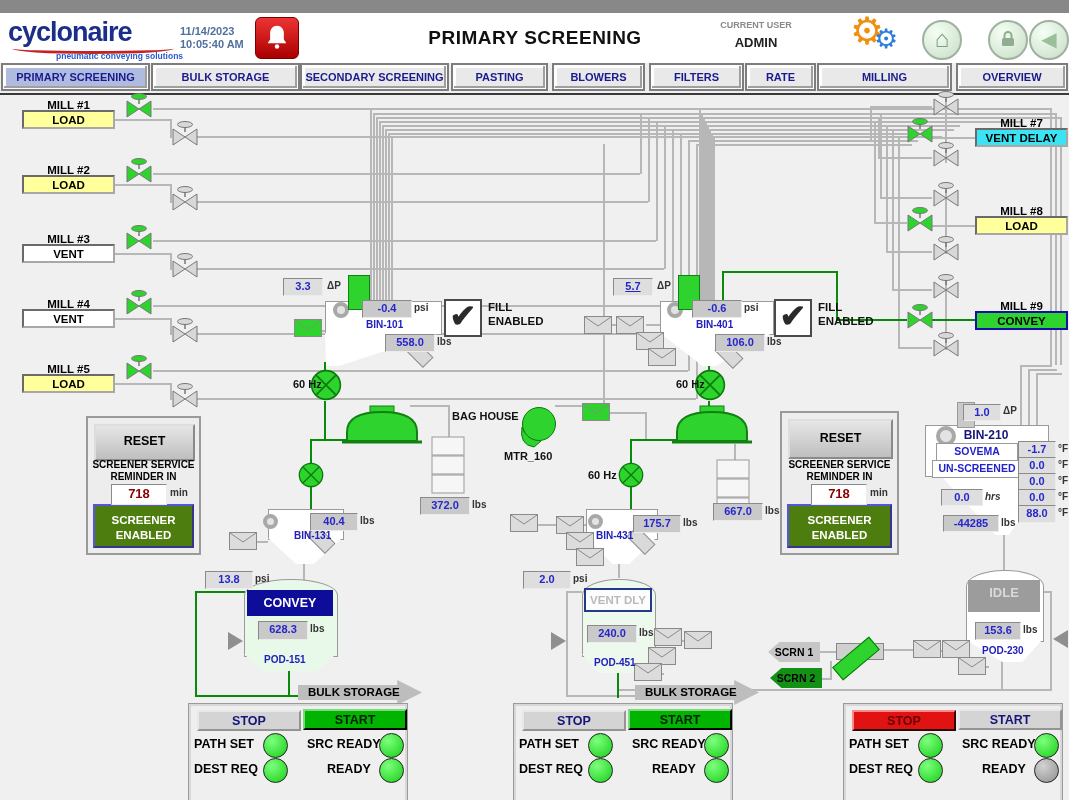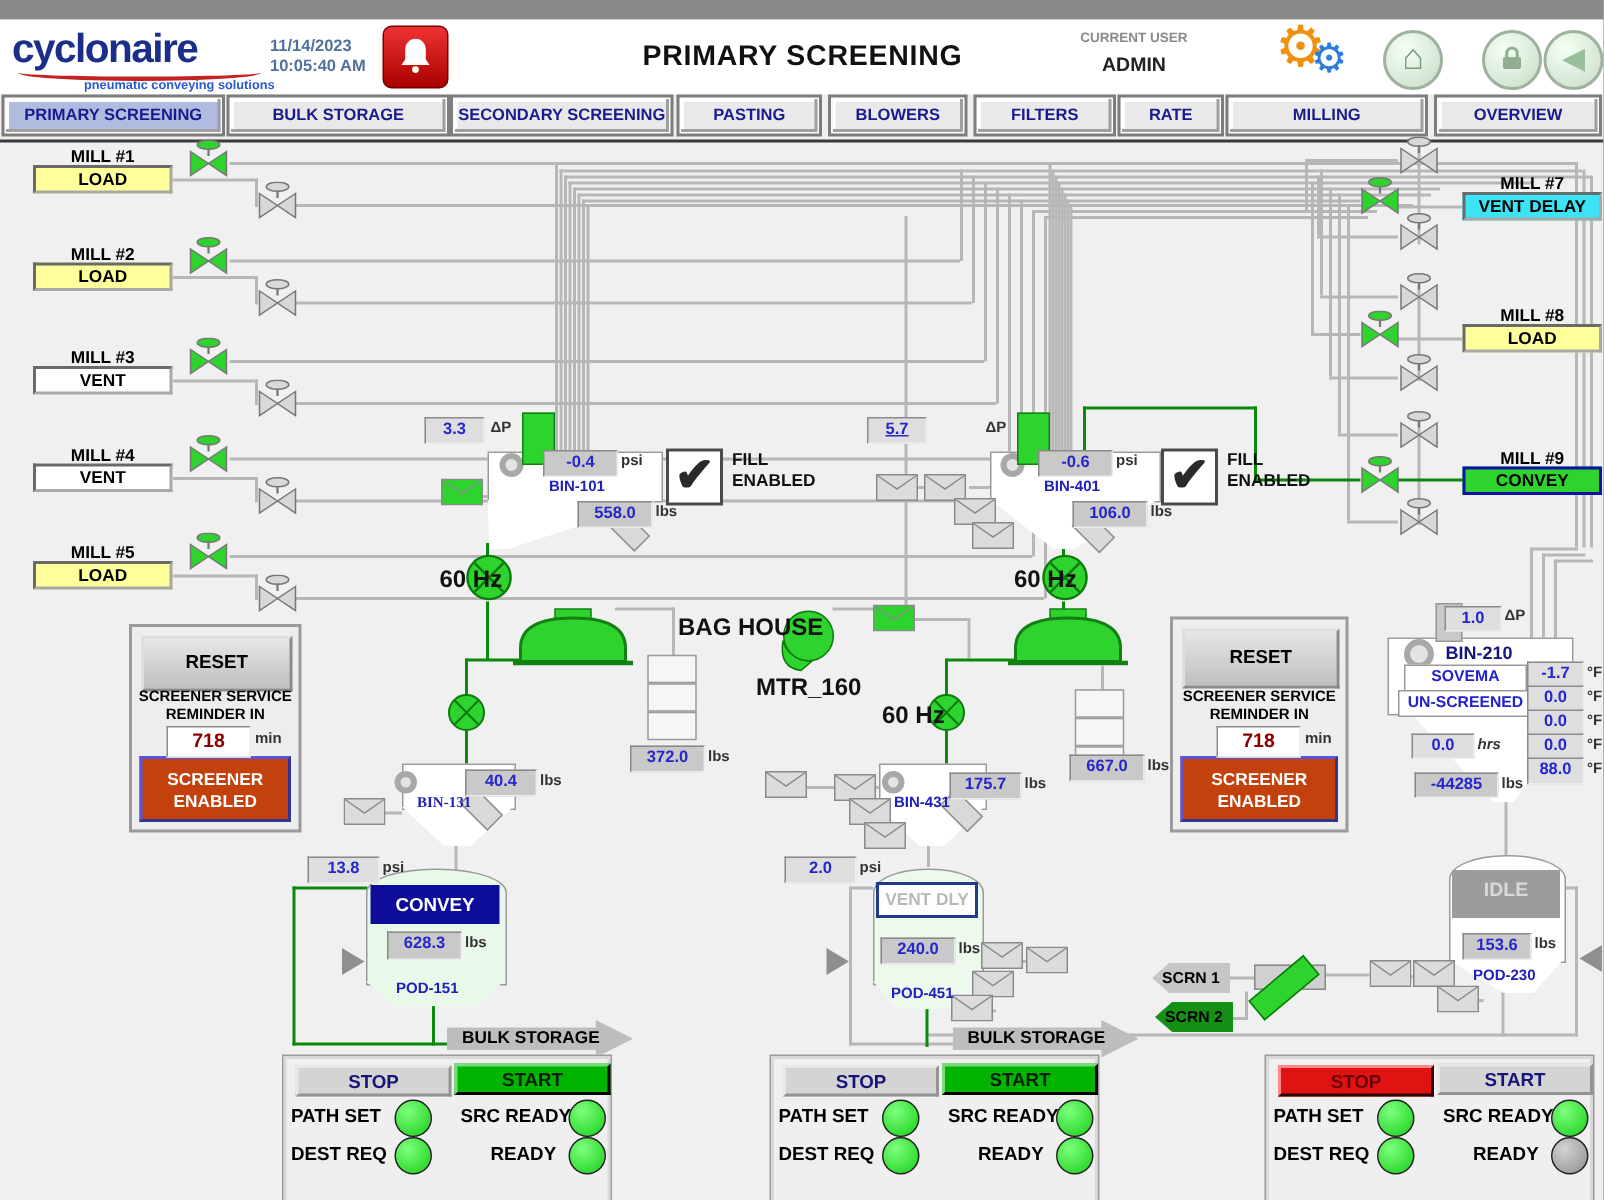--- a/index.html
+++ b/index.html
@@ -17,21 +17,21 @@
   .rndbtn{position:absolute;width:36px;height:36px;border-radius:50%;border:2px solid #9fb19f;
        background:radial-gradient(circle at 35% 30%,#f4fff4,#c8dcc6);text-align:center;cursor:pointer;}
   
   .pipe{position:absolute;background:#b7b7b7;}
   .gp{background:#0a8a0a;}
   .vb{position:absolute;background:#c9c9c9;border:1px solid;border-color:#8a8a8a #ececec #ececec #8a8a8a;color:#2626cc;
       font-weight:bold;font-size:11px;text-align:center;line-height:14px;z-index:6;}
   .vb.lt{background:#dedede;}
   .vb.wh{background:#fff;color:#8b0000;font-size:13px;}
   .unit{position:absolute;font-size:10px;font-weight:bold;color:#333;z-index:6;white-space:nowrap;}
-  .lbl{position:absolute;font-weight:bold;color:#111;font-size:16px;white-space:nowrap;z-index:6;}
+  .lbl{position:absolute;font-weight:bold;color:#111;font-size:11px;white-space:nowrap;z-index:6;}
   .blbl{position:absolute;font-weight:bold;color:#2020bb;font-size:10px;white-space:nowrap;z-index:6;}
   .mname{position:absolute;width:93px;text-align:center;font-weight:bold;font-size:11.5px;color:#000;z-index:6;}
   .mbox{position:absolute;width:93px;height:19px;border:2px solid #6a6a6a;border-right-color:#a8a8a8;border-bottom-color:#a8a8a8;
         background:#fff;text-align:center;font-weight:bold;font-size:11.5px;line-height:16px;color:#000;z-index:6;box-sizing:border-box;}
   .vessel{position:absolute;border:1px solid #9a9a9a;background:#fff;z-index:2;}
   .taper{position:absolute;z-index:2;}
   .chk{position:absolute;width:34px;height:34px;background:#fff;border:2px solid #4a4a4a;font-size:32px;line-height:30px;
        font-weight:bold;color:#2a2a2a;text-align:center;z-index:6;cursor:pointer;}
   .ptr{position:absolute;width:0;height:0;border-top:9px solid transparent;border-bottom:9px solid transparent;z-index:5;}
   .ptr.r{border-left:15px solid #8f8f8f;}
@@ -41,21 +41,21 @@
         clip-path:polygon(0 20%,80% 20%,80% 0,100% 50%,80% 100%,80% 80%,0 80%);}
   .stag{position:absolute;width:52px;height:20px;clip-path:polygon(22% 0,100% 0,100% 100%,22% 100%,0 50%);
         font-weight:bold;font-size:10.5px;line-height:20px;text-align:center;color:#000;z-index:5;}
   .noz{position:absolute;width:24px;height:13px;background:#d9d9d9;border:1px solid #909090;transform:rotate(45deg);z-index:3;}
   .ring{position:absolute;border:4px solid #a8a8a8;background:#e3e3e3;border-radius:50%;z-index:3;}
   
   .spanel{position:absolute;border:2px solid #9a9a9a;background:#ededed;z-index:6;}
   .sreset{position:absolute;background:linear-gradient(#e6e6e6,#bfbfbf);border:2px outset #dedede;font-weight:bold;
         font-size:12.5px;color:#000;text-align:center;cursor:pointer;}
   .stxt{position:absolute;font-weight:bold;font-size:10px;color:#000;text-align:center;}
-  .sblue{position:absolute;background:#c2410c;border:2px outset #5555e0;color:#fff;font-weight:bold;font-size:11.5px;
+  .sblue{position:absolute;background:#4d7c0f;border:2px outset #5555e0;color:#fff;font-weight:bold;font-size:11.5px;
         text-align:center;padding-top:7px;box-sizing:border-box;line-height:15px;cursor:pointer;}
   
   .cpanel{position:absolute;width:218px;height:106px;background:#efefef;border:1px solid #9a9a9a;box-shadow:inset 0 0 0 2px #d8d8d8;z-index:6;}
   .pbtn{position:absolute;width:104px;height:21px;font-weight:bold;font-size:12.5px;text-align:center;line-height:19px;
         border:2px outset #e8e8e8;background:#d4d4d4;color:#15157a;box-sizing:border-box;cursor:pointer;}
   .pbtn.go{background:#00b400;color:#041c04;border-color:#7ed87e #0a5a0a #0a5a0a #7ed87e;}
   .pbtn.stopr{background:#e01212;color:#6a0000;border-color:#ff8888 #801010 #801010 #ff8888;}
   .ind{position:absolute;width:23px;height:23px;border-radius:50%;border:1.5px solid #222;
        background:radial-gradient(circle at 35% 30%,#7dff7d,#17cf17);z-index:6;}
   .ind.off{background:radial-gradient(circle at 35% 30%,#d2d2d2,#8f8f8f);}
@@ -466,42 +466,42 @@
   <div class="unit" style="left:437px;top:323px;">lbs</div>
   <div class="chk" style="left:444px;top:286px;"><span>✔</span></div>
   <div class="lbl" style="left:488px;top:288px;font-size:11.5px;">FILL</div>
   <div class="lbl" style="left:488px;top:302px;font-size:11.5px;">ENABLED</div>
   <div class="lbl" style="left:293px;top:365px;">60 Hz</div>
 
   <div class="grect" style="left:678px;top:262px;width:20px;height:33px;"></div>
   <div class="vessel" style="left:660px;top:288px;width:112px;height:32px;"></div>
   <div class="taper" style="left:660px;top:320px;width:112px;height:33px;background:#fff;clip-path:polygon(0 0,100% 0,50% 100%,38% 100%);"></div>
   <div class="blbl" style="left:696px;top:306px;">BIN-401</div>
-  <div class="vb lt" style="left:578px;top:265px;width:38px;height:16px;text-decoration:underline;">5.7</div>
+  <div class="vb lt" style="left:613px;top:265px;width:38px;height:16px;text-decoration:underline;">5.7</div>
   <div class="unit" style="left:657px;top:267px;">ΔP</div>
   <div class="vb" style="left:692px;top:287px;width:48px;height:16px;">-0.6</div>
   <div class="unit" style="left:744px;top:289px;">psi</div>
   <div class="vb" style="left:715px;top:321px;width:48px;height:16px;">106.0</div>
   <div class="unit" style="left:767px;top:323px;">lbs</div>
   <div class="chk" style="left:774px;top:286px;"><span>✔</span></div>
   <div class="lbl" style="left:818px;top:288px;font-size:11.5px;">FILL</div>
   <div class="lbl" style="left:818px;top:302px;font-size:11.5px;">ENABLED</div>
   <div class="lbl" style="left:676px;top:365px;">60 Hz</div>
   <div class="lbl" style="left:588px;top:456px;">60 Hz</div>
 
   <div class="lbl" style="left:452px;top:397px;">BAG HOUSE</div>
   <div class="lbl" style="left:504px;top:437px;">MTR_160</div>
   <div class="vb" style="left:420px;top:484px;width:48px;height:16px;">372.0</div>
   <div class="unit" style="left:472px;top:486px;">lbs</div>
   <div class="vb" style="left:713px;top:490px;width:48px;height:16px;">667.0</div>
   <div class="unit" style="left:765px;top:492px;">lbs</div>
 
   <div class="vessel" style="left:268px;top:496px;width:74px;height:29px;"></div>
   <div class="taper" style="left:268px;top:525px;width:74px;height:26px;background:#fff;clip-path:polygon(0 0,100% 0,62% 100%,38% 100%);"></div>
-  <div class="blbl" style="left:278px;top:517px;font-family:Liberation Serif, serif;">BIN-131</div>
+  <div class="blbl" style="left:294px;top:517px;">BIN-131</div>
   <div class="vb" style="left:310px;top:500px;width:46px;height:16px;">40.4</div>
   <div class="unit" style="left:360px;top:502px;">lbs</div>
   <div class="vb lt" style="left:205px;top:558px;width:46px;height:16px;">13.8</div>
   <div class="unit" style="left:255px;top:560px;">psi</div>
 
   <div class="vessel" style="left:244px;top:566px;width:92px;height:76px;background:#e9f9e9;border-radius:46px 46px 0 0 / 16px 16px 0 0;"></div>
   <div class="pod-band" style="left:247px;top:577px;width:86px;height:26px;background:#0d0d99;color:#fff;font-size:12.5px;line-height:26px;">CONVEY</div>
   <div class="taper" style="left:244px;top:641px;width:92px;height:17px;background:#e9f9e9;clip-path:polygon(0 0,100% 0,80% 100%,20% 100%);"></div>
   <div class="vb" style="left:258px;top:608px;width:48px;height:17px;">628.3</div>
   <div class="unit" style="left:310px;top:610px;">lbs</div>

